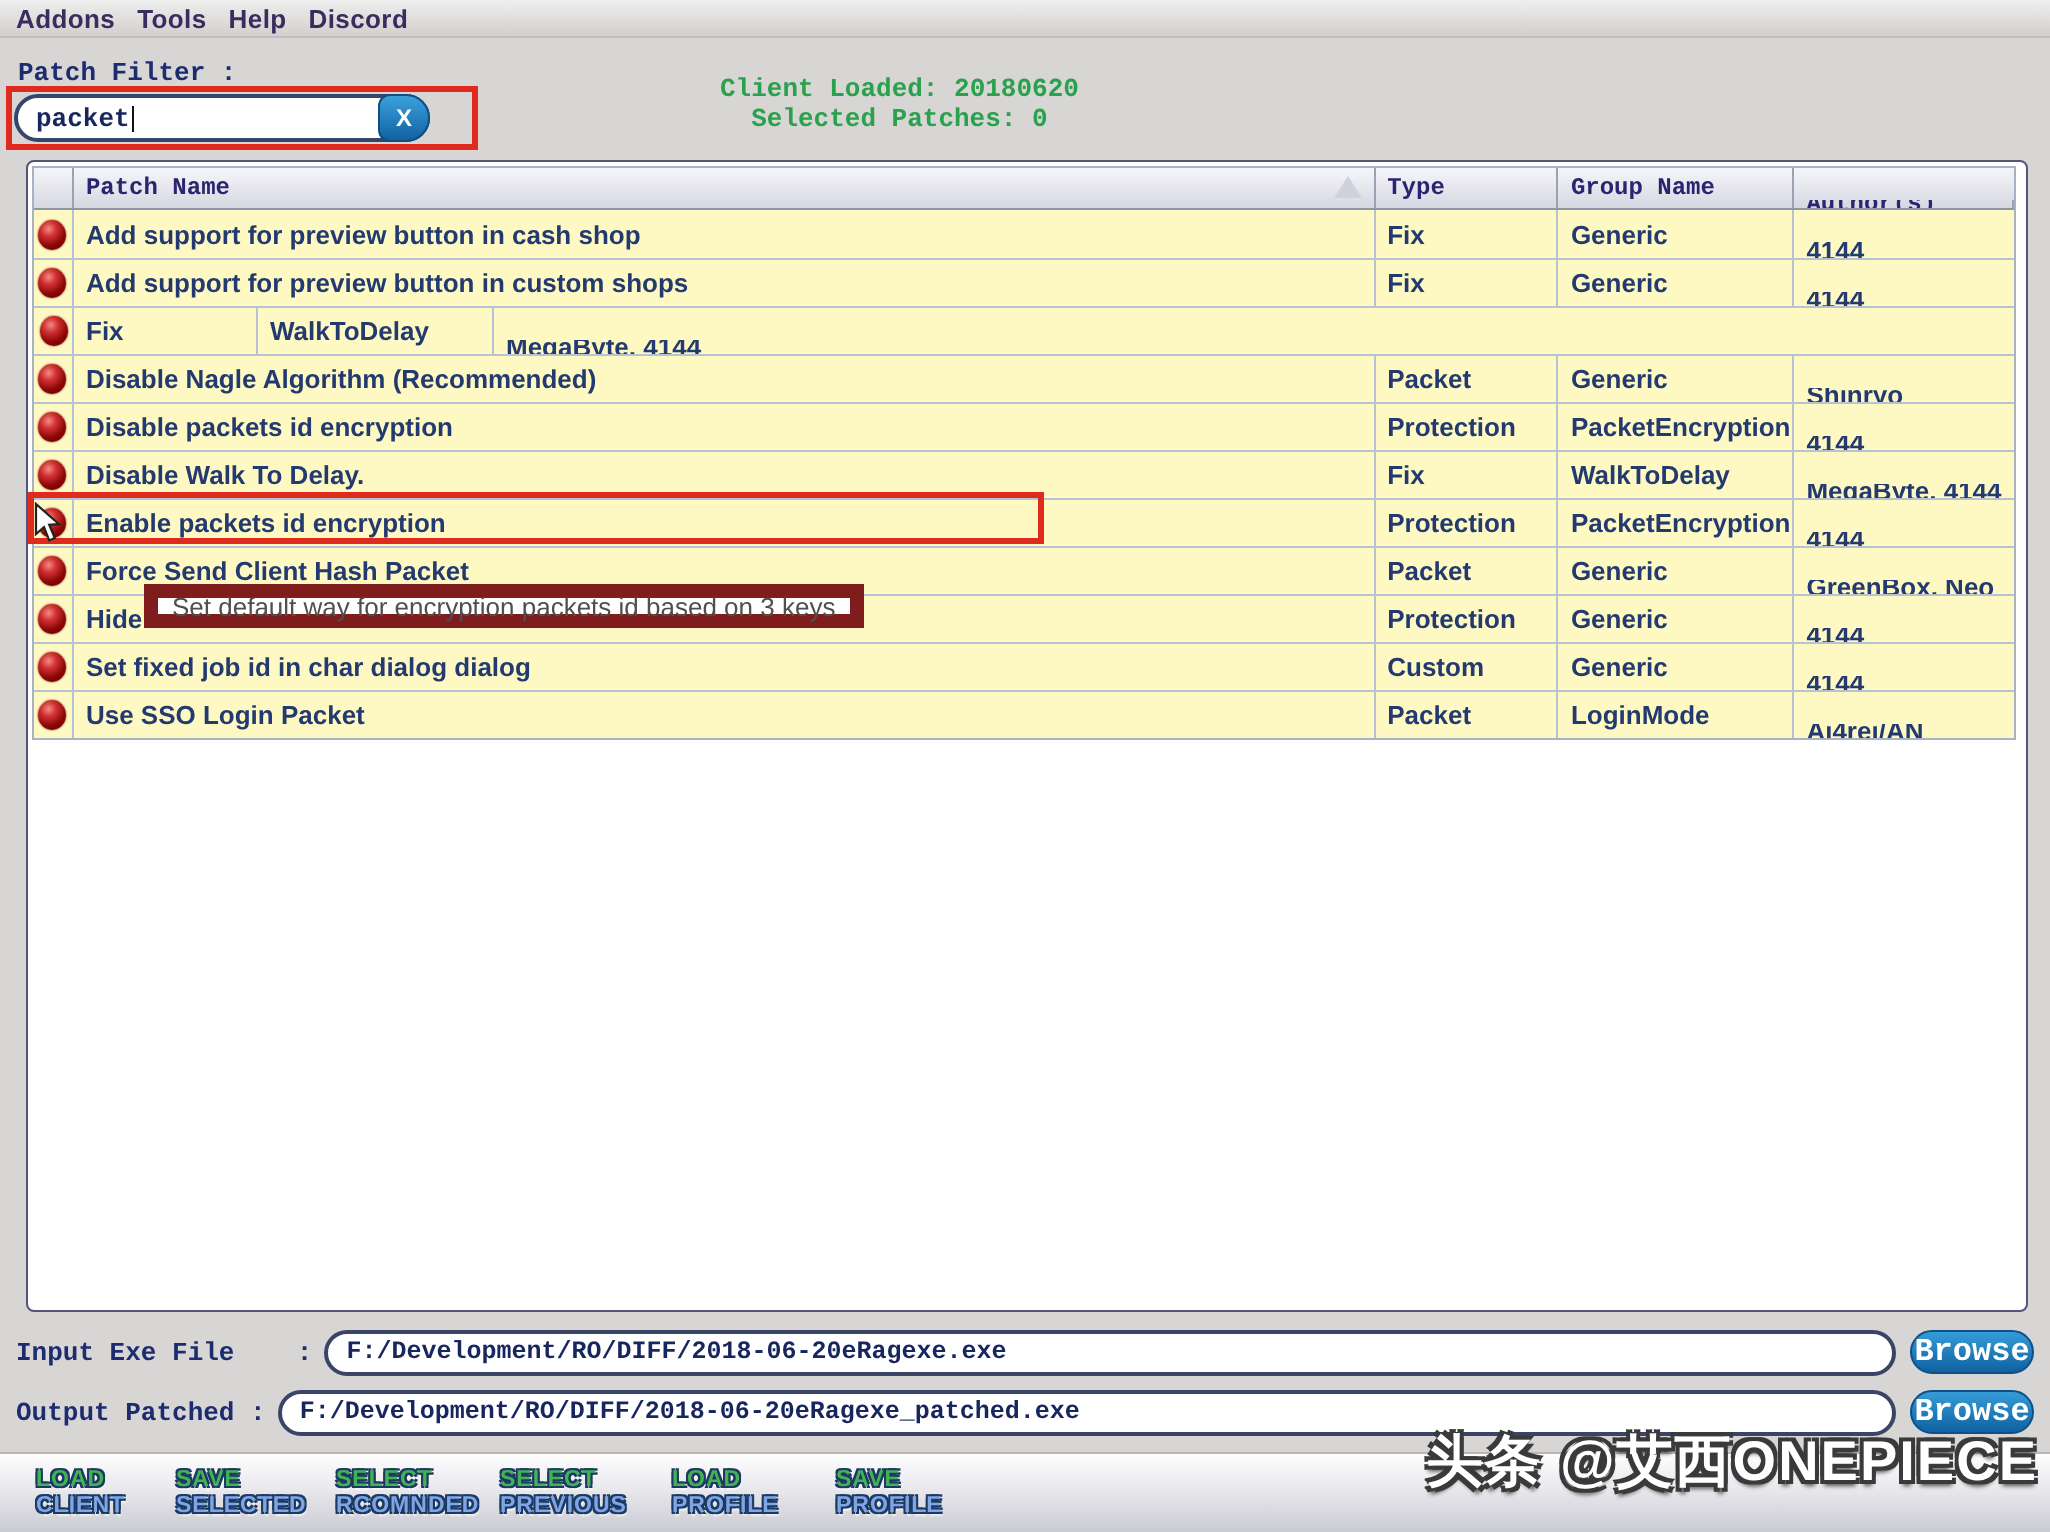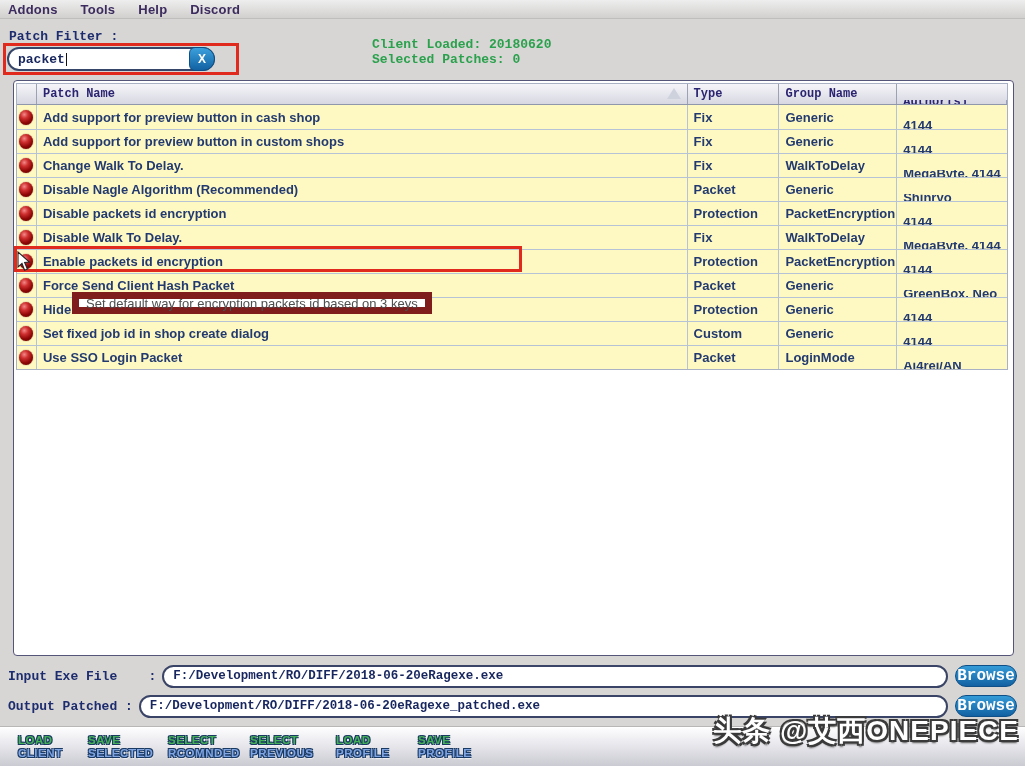--- a/index.html
+++ b/index.html
@@ -9,21 +9,21 @@
     font-family:"Liberation Sans",sans-serif;
     -webkit-font-smoothing:antialiased;
   }
   .mono{font-family:"Liberation Mono","DejaVu Sans Mono",monospace;font-weight:bold;}
 
   
   .menubar{
     position:absolute;left:0;top:0;width:1025px;height:19px;
     background:linear-gradient(#eeeeee,#d2d0ce);
     border-bottom:1px solid #c0bebc;
-    display:flex;align-items:center;gap:12px;padding-left:8px;box-sizing:border-box;
+    display:flex;align-items:center;gap:0;padding-left:8px;box-sizing:border-box;
   }
   .menubar .mi{
     font-size:13px;font-weight:bold;color:#3c2b5e;padding:0 11px 0 0;cursor:default;
     letter-spacing:.2px;
   }
 
   
   .filter-label{position:absolute;left:9px;top:29px;font-size:13px;color:#1c2c6e;}
   .annotation{position:absolute;border:3px solid #e02a1e;box-sizing:border-box;z-index:30;pointer-events:none;}
   .ann-filter{left:3px;top:43px;width:236px;height:32px;}
@@ -36,21 +36,21 @@
   .caret{display:inline-block;width:1px;height:13px;background:#111;margin-left:1px;}
   .filter-clear{
     position:absolute;right:-2px;top:-2px;width:26px;height:24px;box-sizing:border-box;
     background:linear-gradient(#3ba0dc,#1262a2);
     border:1px solid #0d4f86;border-radius:6px 12px 12px 6px;
     color:#fff;font-size:12px;font-weight:bold;display:flex;align-items:center;justify-content:center;
     cursor:pointer;
   }
 
   
-  .status{position:absolute;left:372px;top:37px;font-size:13px;color:#2aa14d;line-height:15px;white-space:pre;}
+  .status{position:absolute;left:360px;top:37px;font-size:13px;color:#2aa14d;line-height:15px;white-space:pre;text-align:center;}
 
   
   .panel{
     position:absolute;left:13px;top:80px;width:1001px;height:576px;box-sizing:border-box;
     background:#ffffff;border:1px solid #55557a;border-radius:4px;
   }
   .ptable{
     position:absolute;left:2px;top:2px;width:992px;
     border:1px solid #a8b2c4;box-sizing:border-box;background:#fff;
   }
@@ -189,21 +189,20 @@
           </div>
           <div class="cell dcell c-name">Add support for preview button in custom shops</div>
           <div class="cell dcell c-type">Fix</div>
           <div class="cell dcell c-group">Generic</div>
           <div class="cell dcell c-auth">4144</div>
         </div>
         <div class="prow">
           <div class="cell c-icon">
             <span class="sphere"></span>
           </div>
-          <div class="cell dcell c-name">Change Walk To Delay.</div>
           <div class="cell dcell c-type">Fix</div>
           <div class="cell dcell c-group">WalkToDelay</div>
           <div class="cell dcell c-auth">MegaByte, 4144</div>
         </div>
         <div class="prow">
           <div class="cell c-icon">
             <span class="sphere"></span>
           </div>
           <div class="cell dcell c-name">Disable Nagle Algorithm (Recommended)</div>
           <div class="cell dcell c-type">Packet</div>
@@ -252,21 +251,21 @@
           </div>
           <div class="cell dcell c-name">Hide</div>
           <div class="cell dcell c-type">Protection</div>
           <div class="cell dcell c-group">Generic</div>
           <div class="cell dcell c-auth">4144</div>
         </div>
         <div class="prow">
           <div class="cell c-icon">
             <span class="sphere"></span>
           </div>
-          <div class="cell dcell c-name">Set fixed job id in shop create dialog</div>
+          <div class="cell dcell c-name">Set fixed job id in char dialog dialog</div>
           <div class="cell dcell c-type">Custom</div>
           <div class="cell dcell c-group">Generic</div>
           <div class="cell dcell c-auth">4144</div>
         </div>
         <div class="prow">
           <div class="cell c-icon">
             <span class="sphere"></span>
           </div>
           <div class="cell dcell c-name">Use SSO Login Packet</div>
           <div class="cell dcell c-type">Packet</div>

